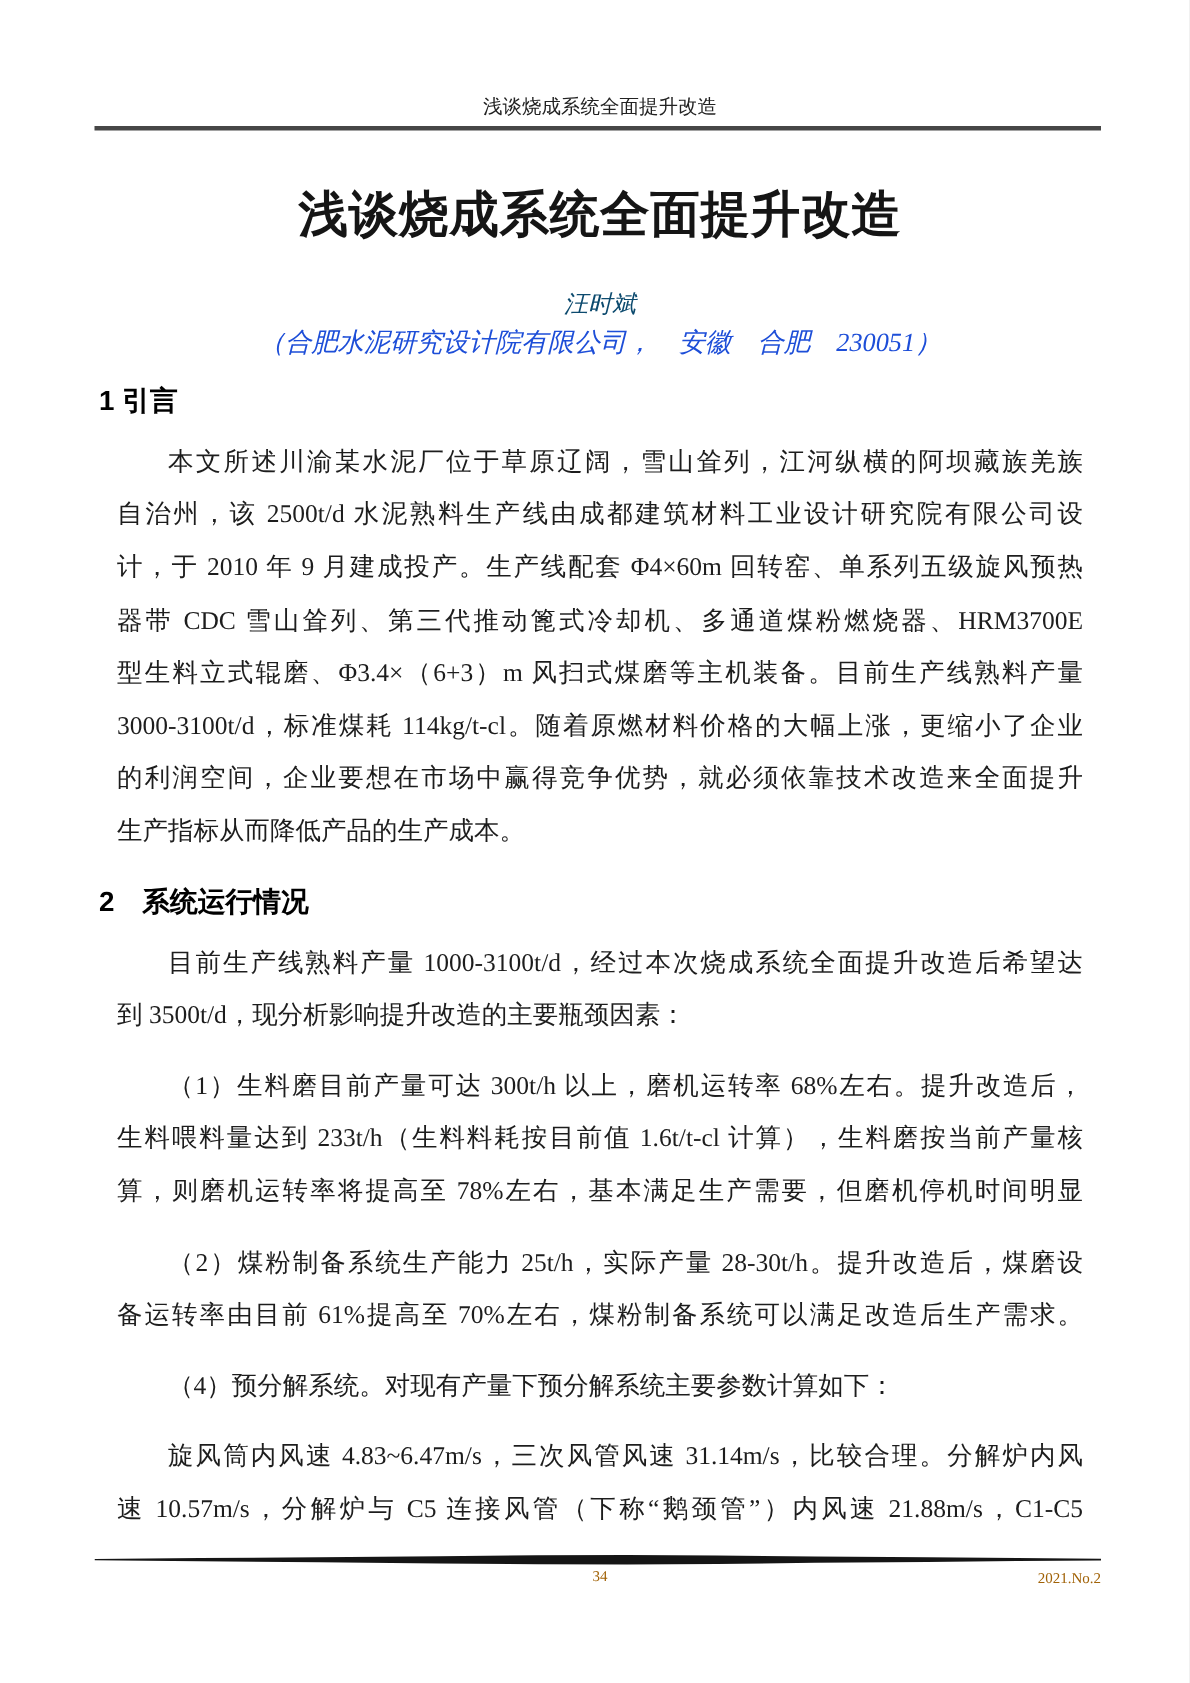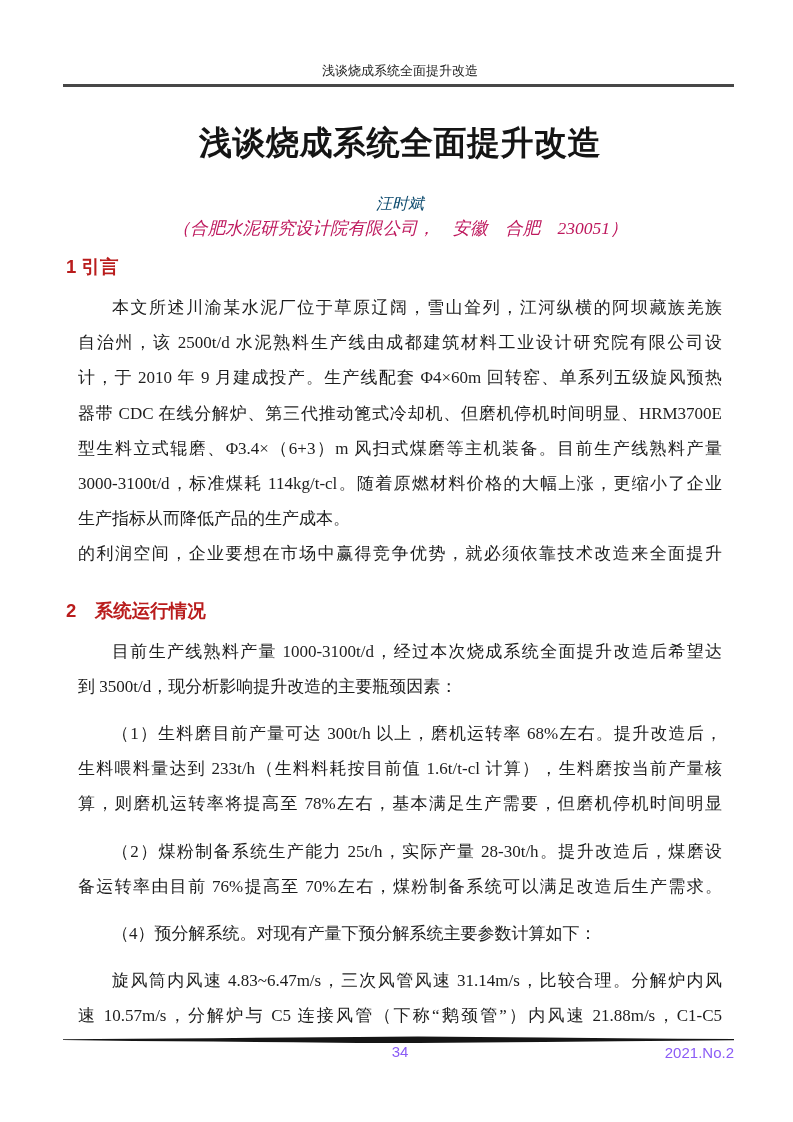--- a/index.html
+++ b/index.html
@@ -33,51 +33,51 @@
     letter-spacing: 0.5px;
   }
   .author {
     position: absolute; top: 193px; left: 66px; width: 668px;
     text-align: center; font-size: 16px; line-height: 22px;
     font-style: italic; color: #0c4a6e;
   }
   .affil {
     position: absolute; top: 216px; left: 66px; width: 668px;
     text-align: center; font-size: 17.5px; line-height: 25px;
-    font-style: italic; color: #be185d;
+    font-style: italic; color: #1d4ed8;
   }
 
   
   .bodycol {
     position: absolute; top: 252px; left: 66px; width: 668px;
     font-size: 17px;
   }
   .sec {
-    margin: 0; font-size: 18.5px; line-height: 30px; color: #b91c1c;
+    margin: 0; font-size: 18.5px; line-height: 30px; color: #000000;
   }
-  .sec.s2 { margin-top: 24px; }
+  .sec.s2 { margin-top: 14px; }
   .sec + .para { margin-top: 8px; }
   .para { margin: 12px; }
   .para.mt4 { margin-top: 4.5px; }
   .ln {
     line-height: 35.2px;
     text-align: justify;
     text-align-last: justify;
   }
   .ln.indent { text-indent: 2em; }
   .ln.last { text-align-last: left; }
 
   
   .footrule {
     position: absolute; top: 1036px; left: 63px; width: 671px; height: 8px;
   }
   .footrow {
     position: absolute; top: 1044px; left: 66px; width: 668px; height: 18px;
-    font-family: Liberation Sans, sans-serif;
-    font-size: 15px; line-height: 16px; color: #8b5cf6;
+    font-family: Liberation Serif, serif;
+    font-size: 10px; line-height: 16px; color: #a16207;
   }
   .pageno { position: absolute; left: 0; width: 100%; text-align: center; }
   .issue  { position: absolute; right: 0; top: 1px; }
 </style>
 </head>
 <body>
 
 <div class="page">
 
   <div class="runhead">浅谈烧成系统全面提升改造</div>
@@ -86,40 +86,40 @@
   <div class="title hei">浅谈烧成系统全面提升改造</div>
   <div class="author">汪时斌</div>
   <div class="affil">（合肥水泥研究设计院有限公司，　安徽　合肥　230051）</div>
 
   <div class="bodycol">
     <h2 class="sec hei s1">1 引言</h2>
     <div class="para">
         <div class="ln indent">本文所述川渝某水泥厂位于草原辽阔，雪山耸列，江河纵横的阿坝藏族羌族</div>
         <div class="ln">自治州，该 2500t/d 水泥熟料生产线由成都建筑材料工业设计研究院有限公司设</div>
         <div class="ln">计，于 2010 年 9 月建成投产。生产线配套 Φ4×60m 回转窑、单系列五级旋风预热</div>
-        <div class="ln">器带 CDC 在线分解炉、第三代推动篦式冷却机、但磨机停机时间明显、HRM3700E</div>
+        <div class="ln">器带 CDC 雪山耸列、第三代推动篦式冷却机、多通道煤粉燃烧器、HRM3700E</div>
         <div class="ln">型生料立式辊磨、Φ3.4×（6+3）m 风扫式煤磨等主机装备。目前生产线熟料产量</div>
         <div class="ln">3000-3100t/d，标准煤耗 114kg/t-cl。随着原燃材料价格的大幅上涨，更缩小了企业</div>
+        <div class="ln">的利润空间，企业要想在市场中赢得竞争优势，就必须依靠技术改造来全面提升</div>
         <div class="ln last">生产指标从而降低产品的生产成本。</div>
-        <div class="ln">的利润空间，企业要想在市场中赢得竞争优势，就必须依靠技术改造来全面提升</div>
       </div>
 
     <h2 class="sec hei s2">2　系统运行情况</h2>
     <div class="para">
         <div class="ln indent">目前生产线熟料产量 1000-3100t/d，经过本次烧成系统全面提升改造后希望达</div>
         <div class="ln last">到 3500t/d，现分析影响提升改造的主要瓶颈因素：</div>
       </div>
     <div class="para">
         <div class="ln indent">（1）生料磨目前产量可达 300t/h 以上，磨机运转率 68%左右。提升改造后，</div>
         <div class="ln">生料喂料量达到 233t/h（生料料耗按目前值 1.6t/t-cl 计算），生料磨按当前产量核</div>
         <div class="ln">算，则磨机运转率将提高至 78%左右，基本满足生产需要，但磨机停机时间明显</div>
       </div>
     <div class="para mt4">
         <div class="ln indent">（2）煤粉制备系统生产能力 25t/h，实际产量 28-30t/h。提升改造后，煤磨设</div>
-        <div class="ln">备运转率由目前 76%提高至 70%左右，煤粉制备系统可以满足改造后生产需求。</div>
+        <div class="ln">备运转率由目前 61%提高至 70%左右，煤粉制备系统可以满足改造后生产需求。</div>
       </div>
     <div class="para mt4">
         <div class="ln indent last">（4）预分解系统。对现有产量下预分解系统主要参数计算如下：</div>
       </div>
     <div class="para mt4">
         <div class="ln indent">旋风筒内风速 4.83~6.47m/s，三次风管风速 31.14m/s，比较合理。分解炉内风</div>
         <div class="ln">速 10.57m/s，分解炉与 C5 连接风管（下称“鹅颈管”）内风速 21.88m/s，C1-C5</div>
       </div>
   </div>
 

